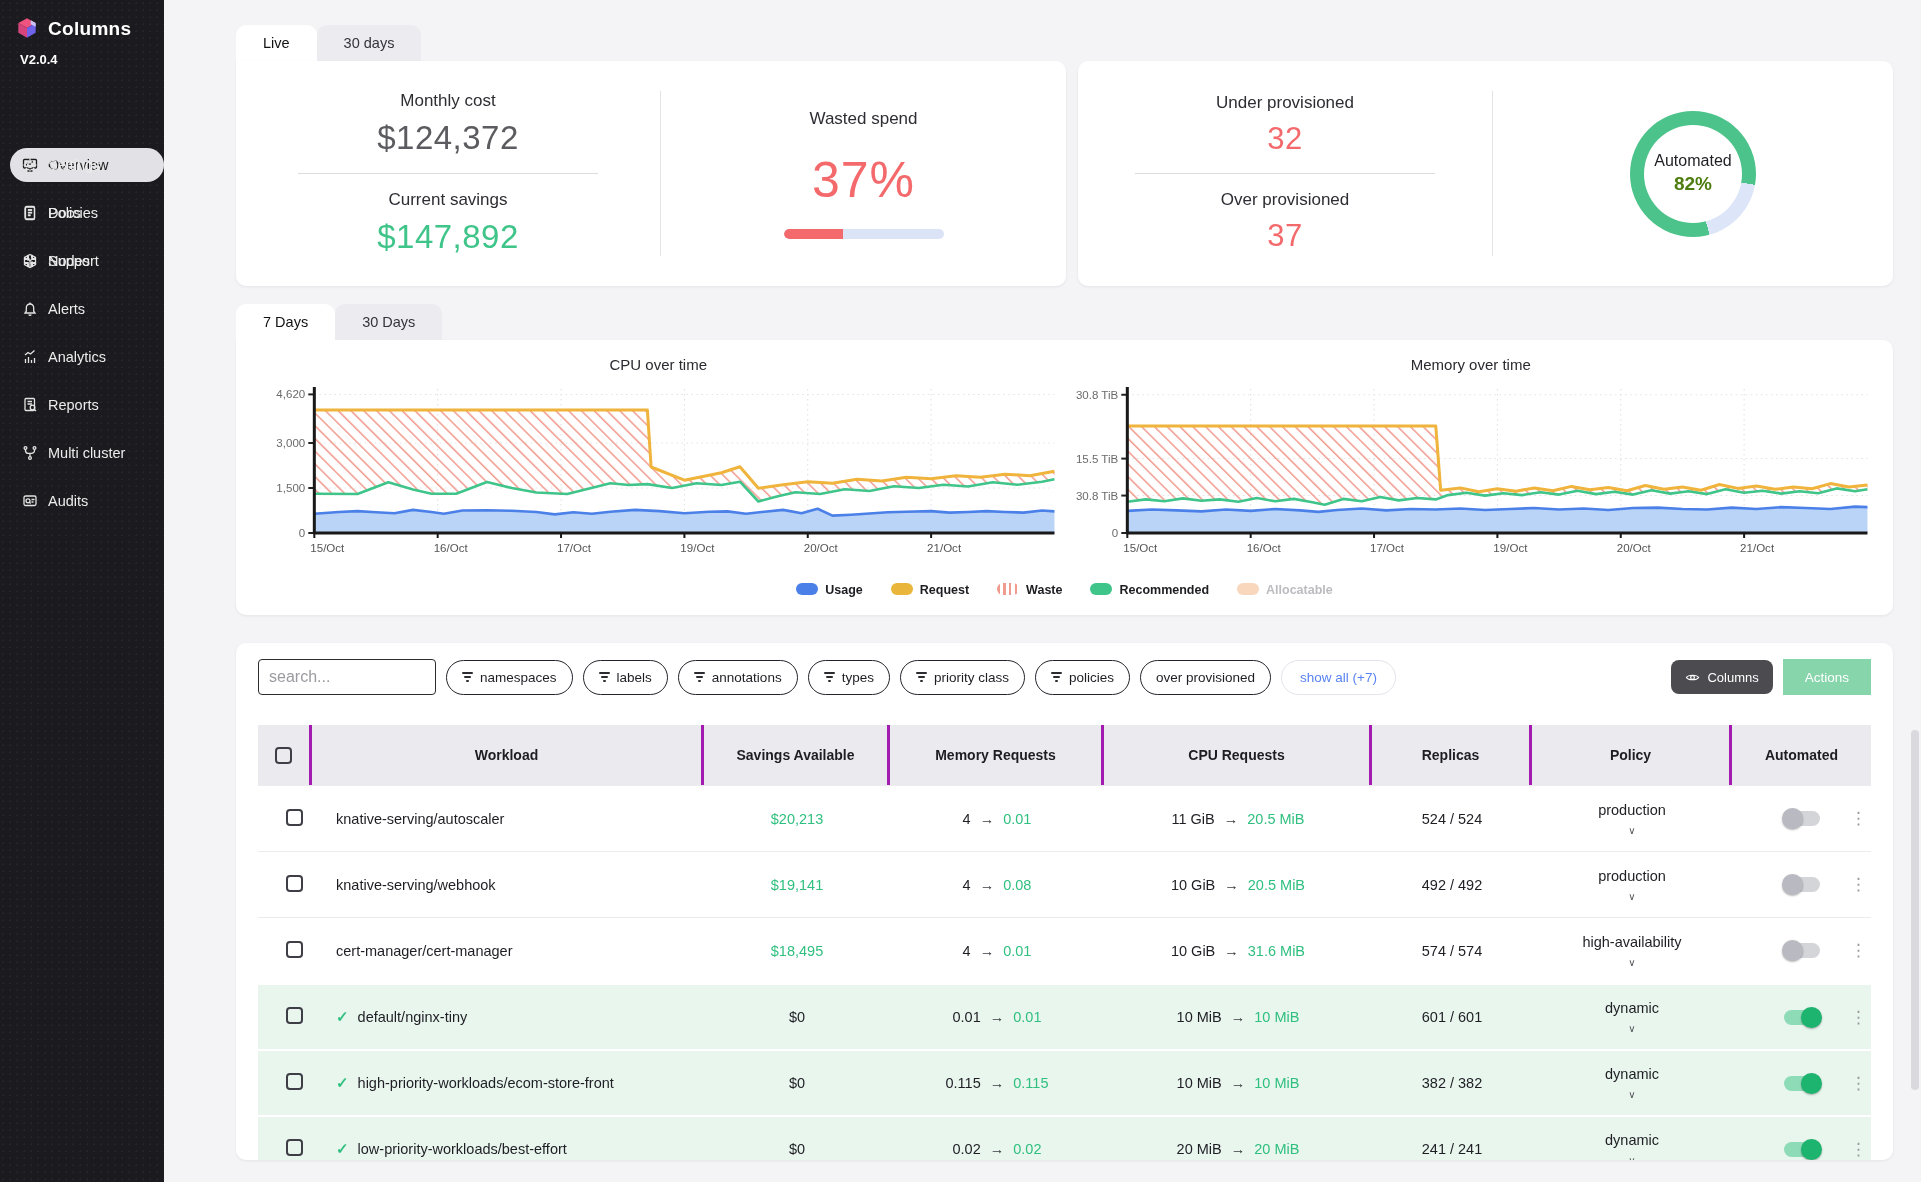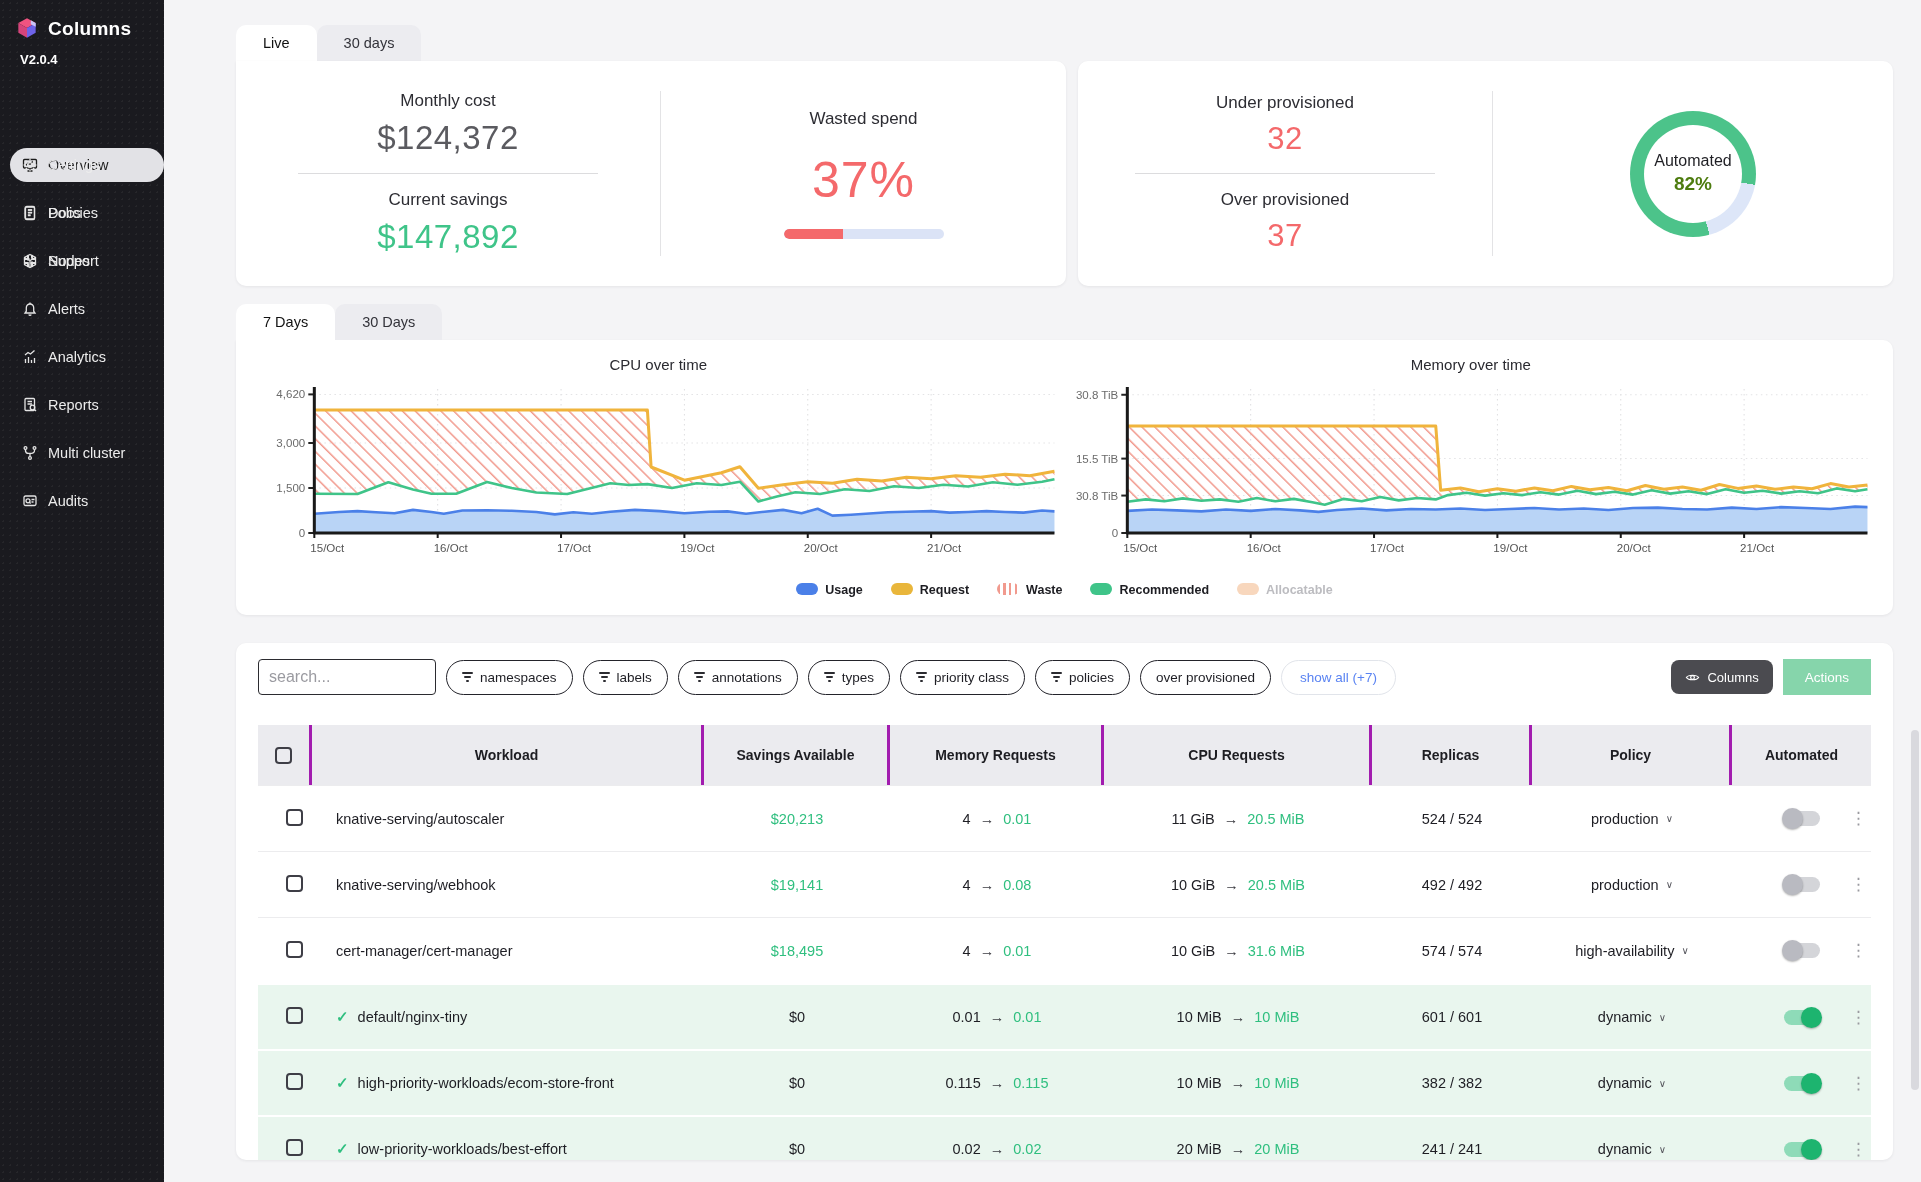--- a/index.html
+++ b/index.html
@@ -91,21 +91,21 @@
     font-size:14px; font-weight:bold; color:#1d1d22; border-right:3px solid #a21caf; }
   .th:last-child { border-right:none; }
   .row { height:66px; border-top:1px solid #ececee; background:#fff; cursor:pointer; }
   .row.auto { background:#e9f6ee; border-top:2px solid #fff; }
   .cell { font-size:14.5px; color:#1e1e24; text-align:center; }
   .cell.wl { text-align:left; padding-left:24px; display:flex; align-items:center; gap:9px; }
   .chk { color:#2fbf7f; font-weight:bold; font-size:15px; }
   .green-val { color:#2fbf7f; }
   .arr { color:#3a3a40; margin:0 9px; }
   .cb { display:inline-block; width:17px; height:17px; border:2px solid #3e3e46; border-radius:4px; background:transparent; margin-left:18px; }
-  .pol { display:flex; align-items:center; justify-content:center; gap:7px; }
+  .pol { display:flex; align-items:center; justify-content:center; gap:7px;flex-direction:column; }
   .chev { color:#55555c; font-size:10px; }
   .auto-cell { display:flex; align-items:center; justify-content:center; position:relative; height:100%; }
   .switch { width:36px; height:15px; border-radius:8px; background:#d4d5d9; position:relative; display:inline-block; }
   .switch .knob { width:21px; height:21px; border-radius:50%; background:#b9bac1; position:absolute; left:-2px; top:-3px;
     box-shadow:0 1px 2px rgba(0,0,0,.3); }
   .switch.on { background:#8edbb8; }
   .switch.on .knob { left:auto; right:-2px; background:#1db46f; }
   .kebab { position:absolute; right:4px; color:#9a9aa0; font-size:17px; letter-spacing:0; }
 
   .scrollbar { position:absolute; right:2px; top:730px; width:8px; height:360px; border-radius:4px; background:#d9d9de; }

